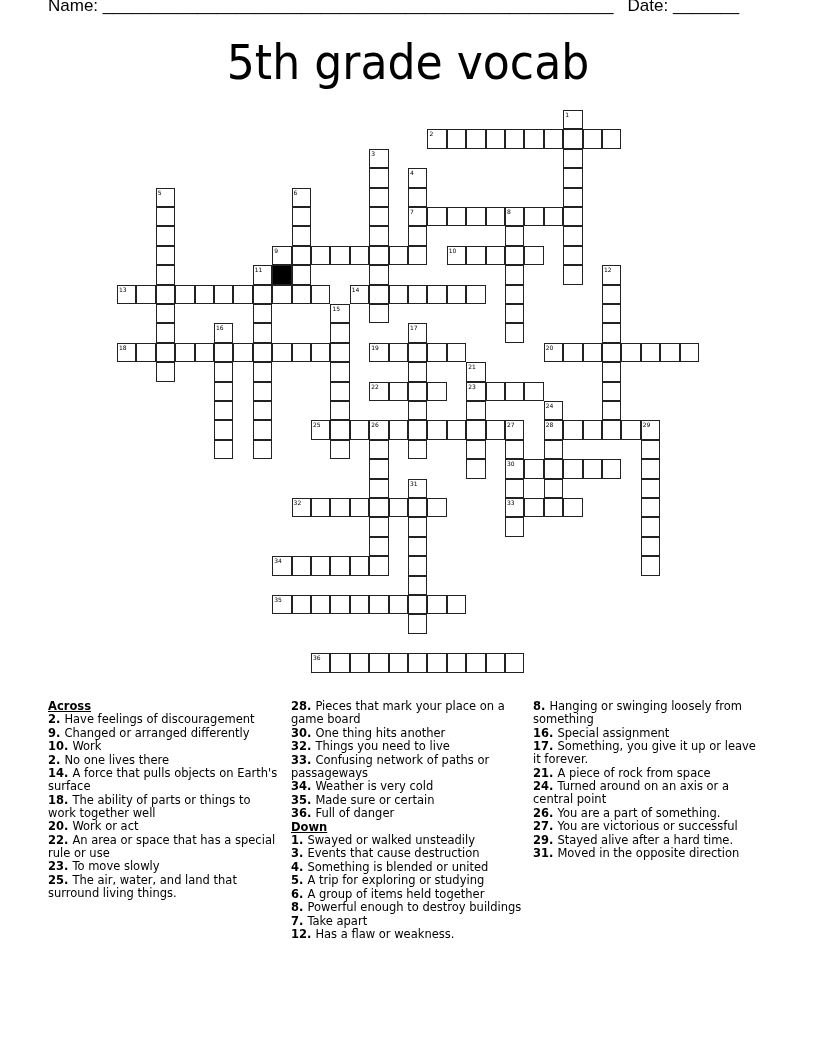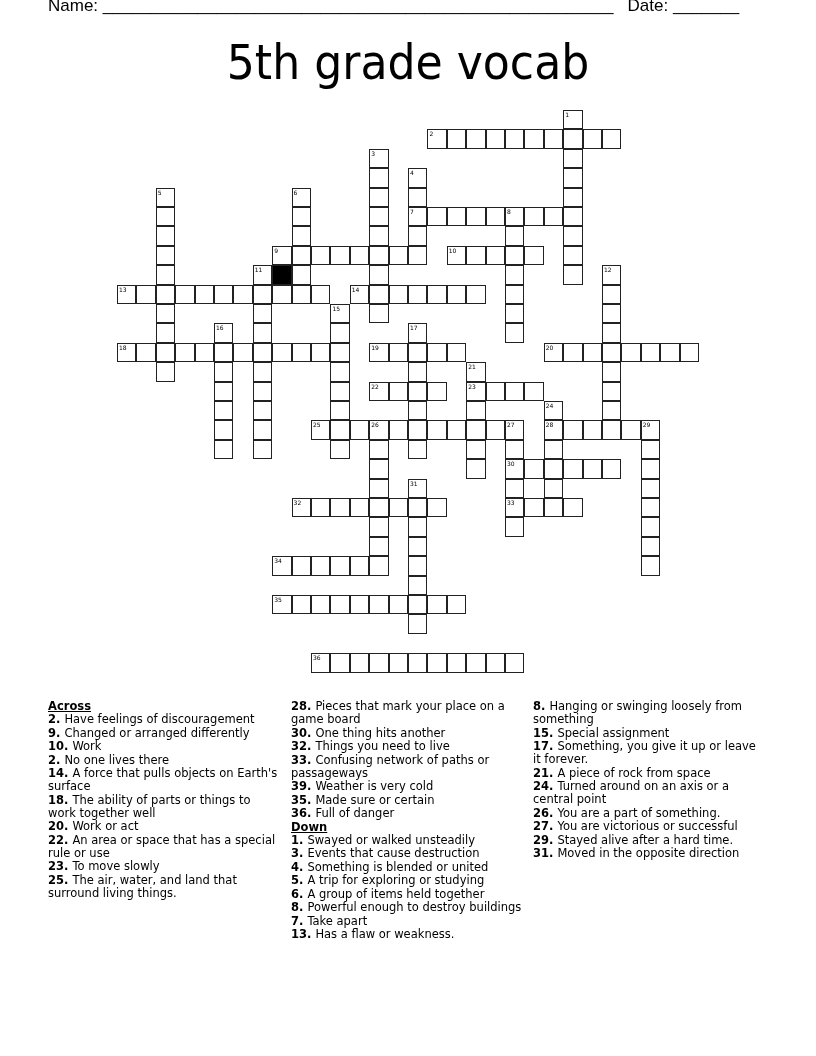--- a/index.html
+++ b/index.html
@@ -349,36 +349,36 @@
       <div class="clue"><b>20. </b>Work or act</div>
       <div class="clue"><b>22. </b>An area or space that has a special rule or use</div>
       <div class="clue"><b>23. </b>To move slowly</div>
       <div class="clue"><b>25. </b>The air, water, and land that surround living things.</div>
     </div>
   <div class="col" id="col2" style="left:291px;">
       <div class="clue"><b>28. </b>Pieces that mark your place on a game board</div>
       <div class="clue"><b>30. </b>One thing hits another</div>
       <div class="clue"><b>32. </b>Things you need to live</div>
       <div class="clue"><b>33. </b>Confusing network of paths or passageways</div>
-      <div class="clue"><b>39. </b>Weather is very cold</div>
+      <div class="clue"><b>34. </b>Weather is very cold</div>
       <div class="clue"><b>35. </b>Made sure or certain</div>
       <div class="clue"><b>36. </b>Full of danger</div>
       <h3>Down</h3>
       <div class="clue"><b>1. </b>Swayed or walked unsteadily</div>
       <div class="clue"><b>3. </b>Events that cause destruction</div>
       <div class="clue"><b>4. </b>Something is blended or united</div>
       <div class="clue"><b>5. </b>A trip for exploring or studying</div>
       <div class="clue"><b>6. </b>A group of items held together</div>
       <div class="clue"><b>8. </b>Powerful enough to destroy buildings</div>
       <div class="clue"><b>7. </b>Take apart</div>
-      <div class="clue"><b>13. </b>Has a flaw or weakness.</div>
+      <div class="clue"><b>12. </b>Has a flaw or weakness.</div>
     </div>
   <div class="col" id="col3" style="left:533px;">
       <div class="clue"><b>8. </b>Hanging or swinging loosely from something</div>
-      <div class="clue"><b>15. </b>Special assignment</div>
+      <div class="clue"><b>16. </b>Special assignment</div>
       <div class="clue"><b>17. </b>Something, you give it up or leave it forever.</div>
       <div class="clue"><b>21. </b>A piece of rock from space</div>
       <div class="clue"><b>24. </b>Turned around on an axis or a central point</div>
       <div class="clue"><b>26. </b>You are a part of something.</div>
       <div class="clue"><b>27. </b>You are victorious or successful</div>
       <div class="clue"><b>29. </b>Stayed alive after a hard time.</div>
       <div class="clue"><b>31. </b>Moved in the opposite direction</div>
     </div>
 </div>
 

